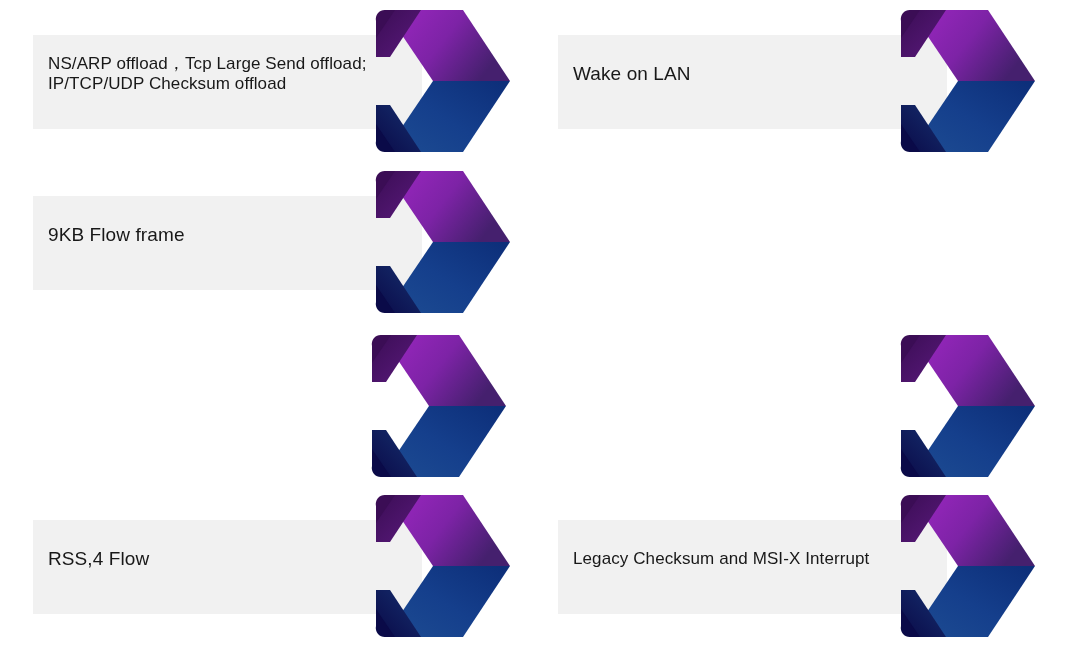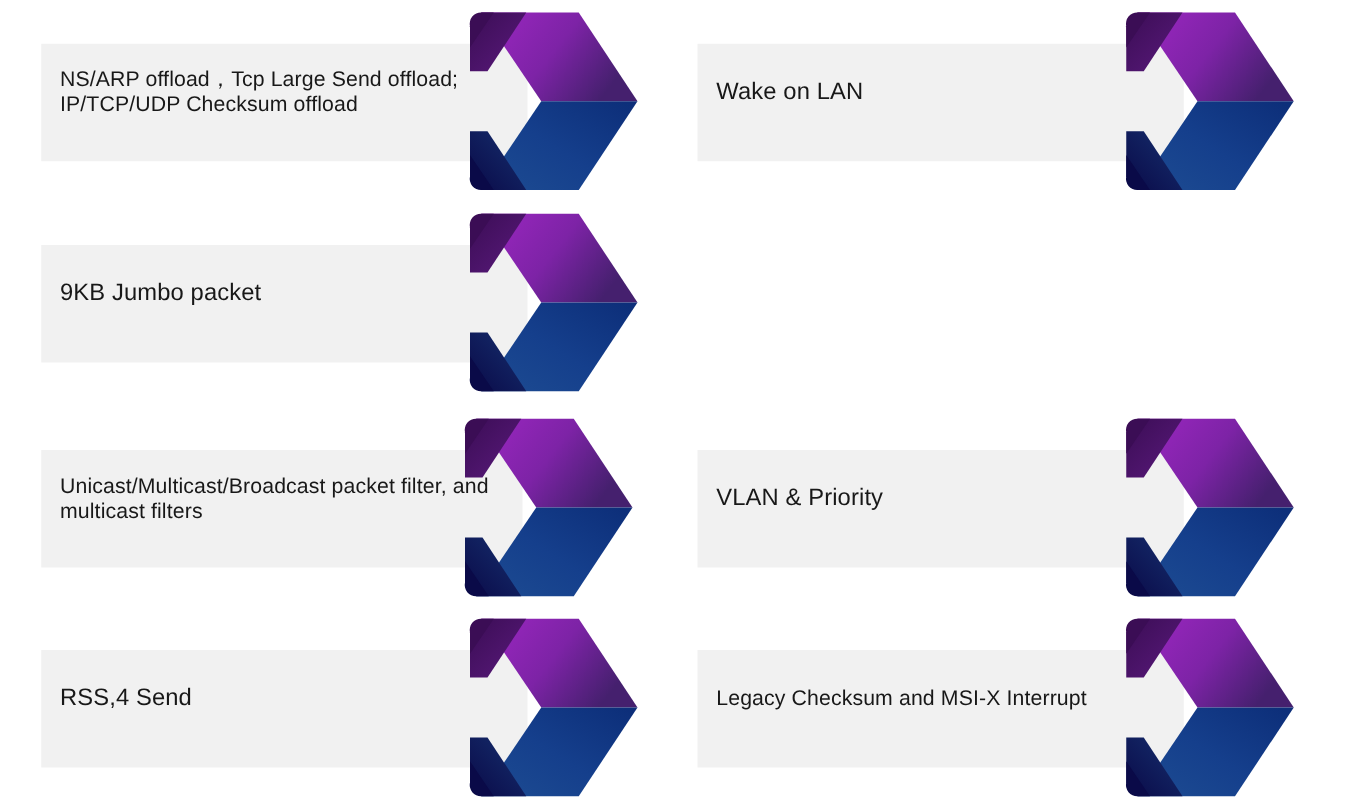--- a/index.html
+++ b/index.html
@@ -114,53 +114,50 @@
         <path d="M14 3 H50 L19 50 H5 V14 Z" fill="url(#gps1)"></path>
         <path d="M14 145 H50 L19 98 H5 V134 Z" fill="url(#gbs1)"></path>
         <path d="M5 14 a9 9 0 0 1 9 -11 h10 l-19 28 Z" fill="#3b0d55"></path>
         <path d="M5 134 a9 9 0 0 0 9 11 h10 l-19 -28 Z" fill="#0a0a48"></path>
       </svg>
     </div>
   </div>
 
   <div class="feature col-left row-2 size-lg">
     <div class="plate">
-      <div class="plate-text">9KB Jumbo packet</div>
+      <div class="plate-text">9KB Flow frame</div>
     </div>
     <div class="arrow">
       <svg width="140" height="148" viewBox="0 0 140 148" xmlns="http://www.w3.org/2000/svg">
         <path d="M14 3 H92 L139 74 H62 Z" fill="url(#gp1)"></path>
         <path d="M62 74 H139 L92 145 H14 Z" fill="url(#gb1)"></path>
         <path d="M14 3 H50 L19 50 H5 V14 Z" fill="url(#gps1)"></path>
         <path d="M14 145 H50 L19 98 H5 V134 Z" fill="url(#gbs1)"></path>
         <path d="M5 14 a9 9 0 0 1 9 -11 h10 l-19 28 Z" fill="#3b0d55"></path>
         <path d="M5 134 a9 9 0 0 0 9 11 h10 l-19 -28 Z" fill="#0a0a48"></path>
       </svg>
     </div>
   </div>
 
   <div class="feature col-left row-3 size-sm nudge-r3">
-    <div class="plate">
-      <div class="plate-text">Unicast/Multicast/Broadcast packet filter, and multicast filters</div>
-    </div>
     <div class="arrow">
       <svg width="140" height="148" viewBox="0 0 140 148" xmlns="http://www.w3.org/2000/svg">
         <path d="M14 3 H92 L139 74 H62 Z" fill="url(#gp1)"></path>
         <path d="M62 74 H139 L92 145 H14 Z" fill="url(#gb1)"></path>
         <path d="M14 3 H50 L19 50 H5 V14 Z" fill="url(#gps1)"></path>
         <path d="M14 145 H50 L19 98 H5 V134 Z" fill="url(#gbs1)"></path>
         <path d="M5 14 a9 9 0 0 1 9 -11 h10 l-19 28 Z" fill="#3b0d55"></path>
         <path d="M5 134 a9 9 0 0 0 9 11 h10 l-19 -28 Z" fill="#0a0a48"></path>
       </svg>
     </div>
   </div>
 
   <div class="feature col-left row-4 size-lg">
     <div class="plate">
-      <div class="plate-text">RSS,4 Send</div>
+      <div class="plate-text">RSS,4 Flow</div>
     </div>
     <div class="arrow">
       <svg width="140" height="148" viewBox="0 0 140 148" xmlns="http://www.w3.org/2000/svg">
         <path d="M14 3 H92 L139 74 H62 Z" fill="url(#gp1)"></path>
         <path d="M62 74 H139 L92 145 H14 Z" fill="url(#gb1)"></path>
         <path d="M14 3 H50 L19 50 H5 V14 Z" fill="url(#gps1)"></path>
         <path d="M14 145 H50 L19 98 H5 V134 Z" fill="url(#gbs1)"></path>
         <path d="M5 14 a9 9 0 0 1 9 -11 h10 l-19 28 Z" fill="#3b0d55"></path>
         <path d="M5 134 a9 9 0 0 0 9 11 h10 l-19 -28 Z" fill="#0a0a48"></path>
       </svg>
@@ -178,23 +175,20 @@
         <path d="M14 3 H50 L19 50 H5 V14 Z" fill="url(#gps1)"></path>
         <path d="M14 145 H50 L19 98 H5 V134 Z" fill="url(#gbs1)"></path>
         <path d="M5 14 a9 9 0 0 1 9 -11 h10 l-19 28 Z" fill="#3b0d55"></path>
         <path d="M5 134 a9 9 0 0 0 9 11 h10 l-19 -28 Z" fill="#0a0a48"></path>
       </svg>
     </div>
   </div>
 
 
   <div class="feature col-right row-3 size-lg">
-    <div class="plate">
-      <div class="plate-text">VLAN &amp; Priority</div>
-    </div>
     <div class="arrow">
       <svg width="140" height="148" viewBox="0 0 140 148" xmlns="http://www.w3.org/2000/svg">
         <path d="M14 3 H92 L139 74 H62 Z" fill="url(#gp1)"></path>
         <path d="M62 74 H139 L92 145 H14 Z" fill="url(#gb1)"></path>
         <path d="M14 3 H50 L19 50 H5 V14 Z" fill="url(#gps1)"></path>
         <path d="M14 145 H50 L19 98 H5 V134 Z" fill="url(#gbs1)"></path>
         <path d="M5 14 a9 9 0 0 1 9 -11 h10 l-19 28 Z" fill="#3b0d55"></path>
         <path d="M5 134 a9 9 0 0 0 9 11 h10 l-19 -28 Z" fill="#0a0a48"></path>
       </svg>
     </div>

